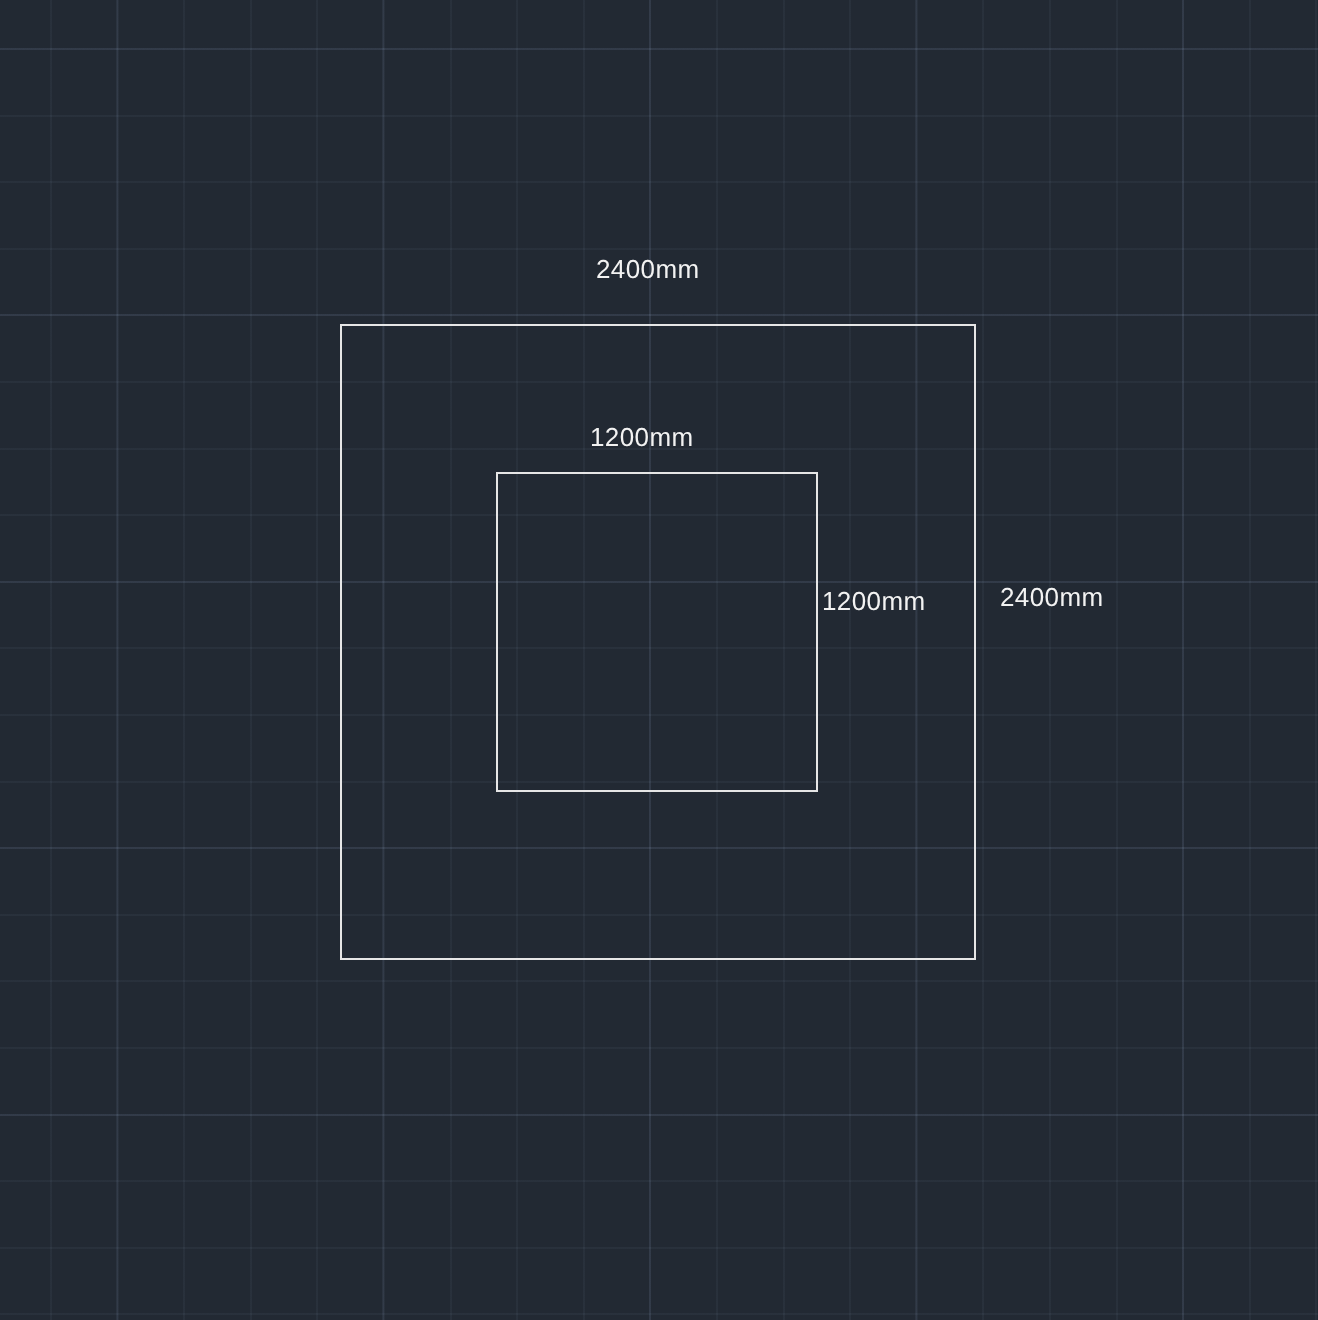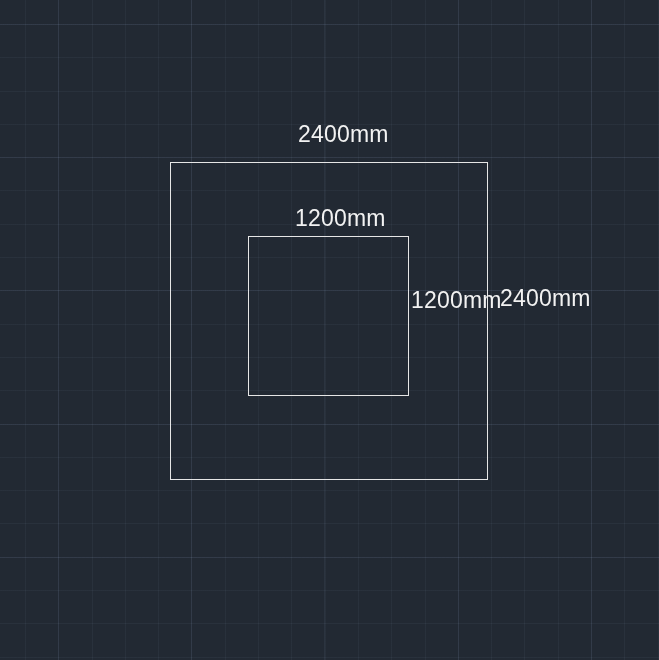--- a/index.html
+++ b/index.html
@@ -27,21 +27,21 @@
     background-position: 58px 0, 0 24px, 25px 0, 0 24px;
   }
   .square-outline {
     position: absolute;
     box-sizing: border-box;
     border: 1.5px solid #e6e6e6;
     background: transparent;
   }
   .dim-label {
     position: absolute;
-    font-size: 23px;
+    font-size: 13px;
     line-height: 17px;
     letter-spacing: 0.2px;
     color: #f2f2f2;
     white-space: nowrap;
     user-select: none;
     text-align: center;
   }
 </style>
 </head>
 <body>

